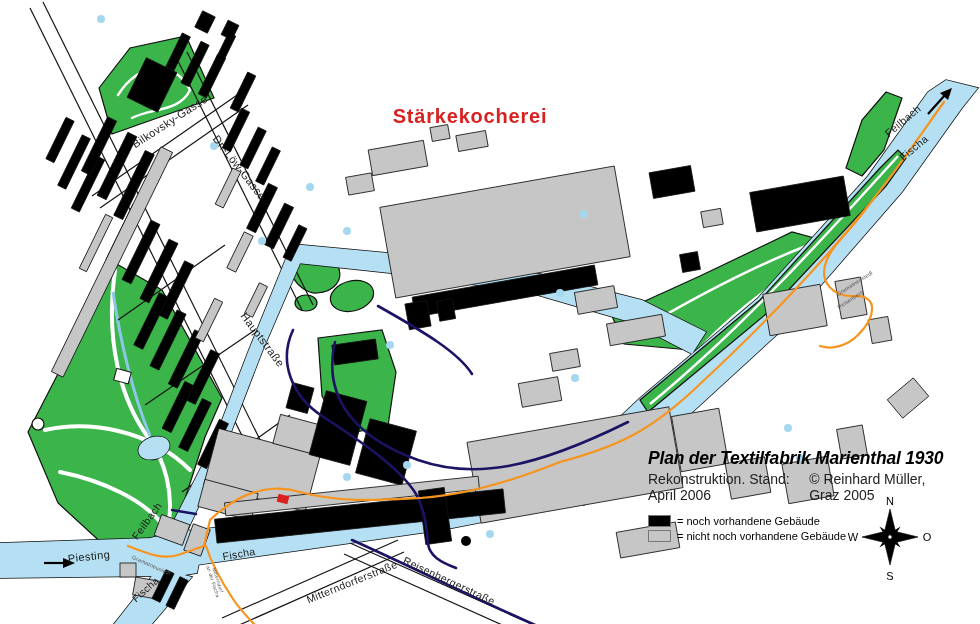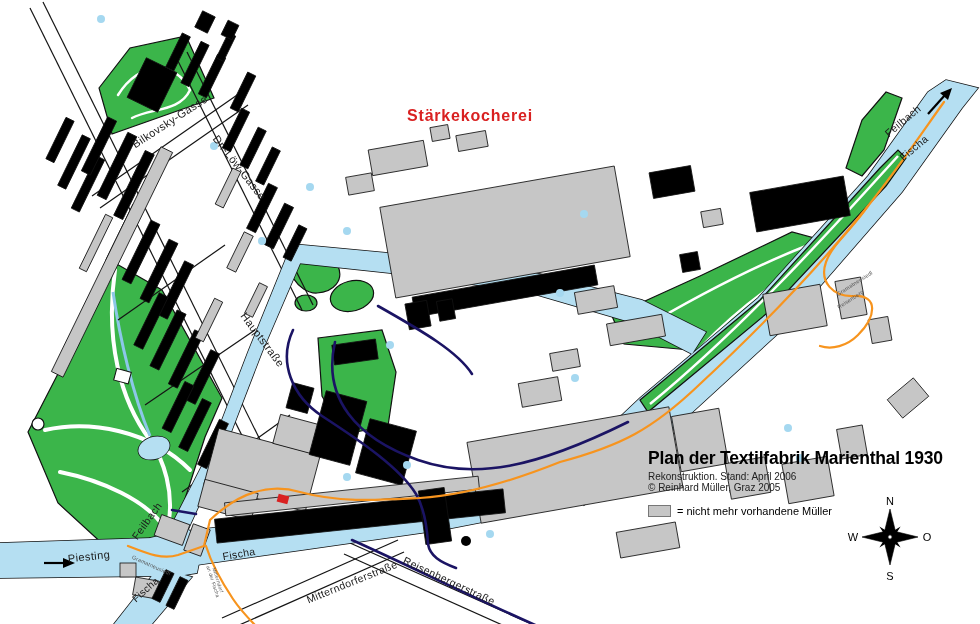--- a/index.html
+++ b/index.html
@@ -21,23 +21,23 @@
   .arrowhead{fill:#000;}
   .compass-letter{font:11px "Liberation Sans",sans-serif;fill:#000;}
   
   .mlabel{position:absolute;white-space:nowrap;color:#1a1a1a;
           transform:translate(-50%,-50%) rotate(var(--rot,0deg));
           letter-spacing:.4px;line-height:1.05;text-align:center;}
   .mlabel.tiny{color:#555;letter-spacing:.2px;}
   .mlabel.red-label{color:var(--red);font-weight:bold;letter-spacing:.8px;}
   
   .legend{position:absolute;left:648px;top:448px;width:330px;}
-  .legend-title{font-weight:bold;font-size:17.5px;color:#000;letter-spacing:-.2px;}
-  .legend-sub{display:flex;justify-content:space-between;font-size:10px;color:#222;
-              margin-top:2px;width:305px;flex-direction:column;}
+  .legend-title{font-weight:bold;font-size:17.5px;color:#000;letter-spacing:-.2px;font-style:italic;}
+  .legend-sub{display:flex;justify-content:space-between;font-size:14px;color:#222;
+              margin-top:2px;width:305px;}
   .legend-rows{margin-top:10px;}
   .legend-row{display:flex;align-items:center;height:15px;}
   .swatch{display:inline-block;width:21px;height:10px;margin-right:6px;
           border:0.5px solid #777;}
   .legend-label{font-size:11px;color:#000;}
 </style>
 </head>
 <body>
 
 <div class="stage">
@@ -237,21 +237,21 @@
       <polygon points="879.4,526.4 890,533 900.6,526.4 894,537 900.6,547.6 890,541 879.4,547.6 886,537" fill="#000"></polygon>
       <polygon points="890,509 895.5,531.5 918,537 895.5,542.5 890,565 884.5,542.5 862,537 884.5,531.5" fill="#000" stroke="#000" stroke-width="0.6"></polygon>
       <circle cx="890" cy="537" r="2.2" fill="#fff" stroke="#000" stroke-width="1"></circle>
       <text class="compass-letter" x="890" y="505" text-anchor="middle">N</text>
       <text class="compass-letter" x="927" y="541" text-anchor="middle">O</text>
       <text class="compass-letter" x="890" y="580" text-anchor="middle">S</text>
       <text class="compass-letter" x="853" y="541" text-anchor="middle">W</text>
     </g>
   </svg>
 
-  <div class="mlabel red-label" style="left:470px;top:116px;font-size:16px;">Stärkekocherei</div>
+  <div class="mlabel red-label" style="left:470px;top:116px;font-size:20px;">Stärkekocherei</div>
 
   <div class="mlabel" style="left:170px;top:122px;font-size:11px;--rot:-33deg;">Bilkovsky-Gasse</div>
   <div class="mlabel" style="left:239px;top:168px;font-size:11px;--rot:52deg;">Dr.-Löw-Gasse</div>
   <div class="mlabel" style="left:262px;top:340px;font-size:11px;--rot:53deg;">Hauptstraße</div>
   <div class="mlabel" style="left:352px;top:582px;font-size:10.5px;--rot:-22deg;">Mitterndorferstraße</div>
   <div class="mlabel" style="left:449px;top:581px;font-size:10.5px;--rot:25deg;">Reisenbergerstraße</div>
 
   <div class="mlabel" style="left:89px;top:557px;font-size:11px;--rot:-6deg;">Piesting</div>
   <div class="mlabel" style="left:147px;top:521px;font-size:10.5px;--rot:-54deg;">Feilbach</div>
   <div class="mlabel" style="left:239px;top:554px;font-size:10.5px;--rot:-10deg;">Fischa</div>
@@ -268,18 +268,22 @@
   <div class="mlabel tiny" style="left:851px;top:300px;font-size:5.5px;--rot:-33deg;">Reisenberg</div>
 
   <div class="legend">
     <div class="legend-title">Plan der Textilfabrik Marienthal 1930</div>
     <div class="legend-sub">
       <span>Rekonstruktion. Stand: April 2006</span>
       <span>© Reinhard Müller, Graz 2005</span>
     </div>
     <div class="legend-rows">
       <div class="legend-row">
+        <span class="swatch" style="background: rgb(0, 0, 0);"></span>
+        <span class="legend-label">= noch vorhandene Gebäude</span>
+      </div>
+      <div class="legend-row">
         <span class="swatch" style="background: rgb(198, 198, 198);"></span>
-        <span class="legend-label">= nicht mehr vorhandene Müller</span>
+        <span class="legend-label">= nicht noch vorhandene Gebäude</span>
       </div>
     </div>
   </div>
 </div>
 
 </body></html>

